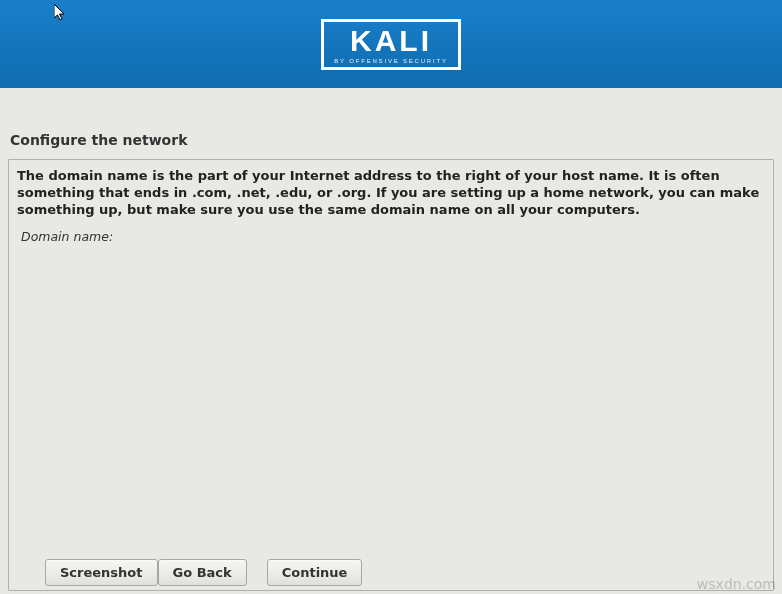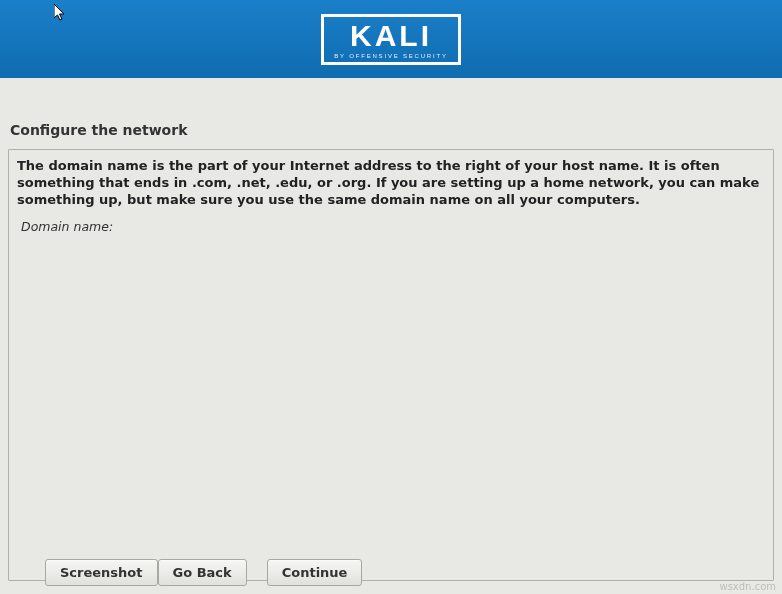--- a/index.html
+++ b/index.html
@@ -12,21 +12,21 @@
       font-size: 13px;
       background: #e8e8e5;
       width: 782px;
       height: 594px;
       overflow: hidden;
       position: relative;
     }
     .header {
       background: #1679c3;
       background: linear-gradient(#1a7fc9, #0f6cb0);
-      height: 78px;
+      height: 88px;
       display: flex;
       align-items: center;
       justify-content: center;
     }
     .logo-box {
       border: 3px solid #fff;
       padding: 4px 10px 3px 10px;
       display: flex;
       flex-direction: column;
       align-items: center;
@@ -112,21 +112,21 @@
     .cursor {
       position: absolute;
       left: 54px;
       top: 4px;
       pointer-events: none;
     }
     .watermark {
       position: absolute;
       bottom: 2px;
       right: 6px;
-      font-size: 10px;
+      font-size: 14px;
       color: rgba(0,0,0,0.2);
       margin-top: 12px;
     }
   </style>
 </head>
 <body>
 
 <div class="header">
   <div class="logo-box">
     <div class="logo-text">KALI</div>

